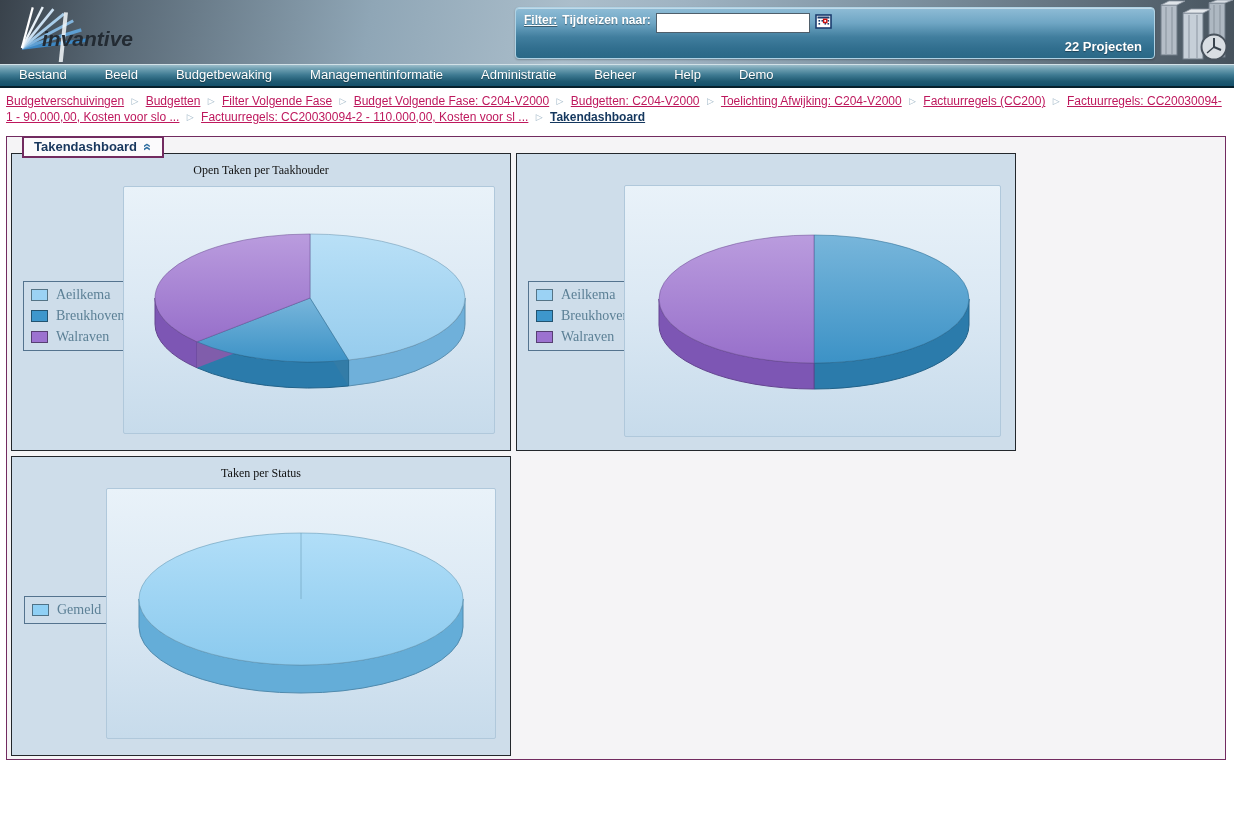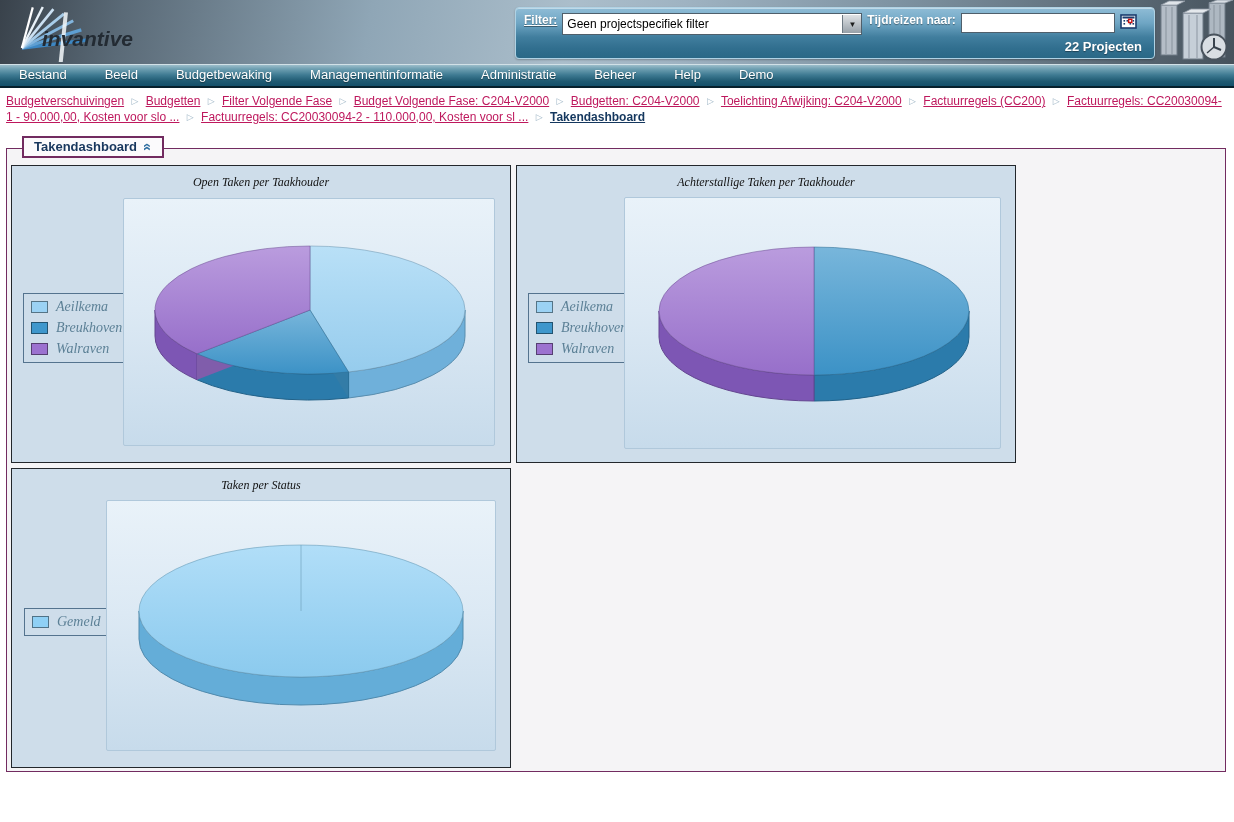--- a/index.html
+++ b/index.html
@@ -39,22 +39,22 @@
              text-shadow:0 1px 1px rgba(0,0,0,.4);white-space:nowrap;}
 
   
   .breadcrumb{position:absolute;left:0;top:88px;width:1218px;padding:5px 8px 0 6px;
               font-size:12px;line-height:16px;background:#fff;color:#2B6695;}
   .crumb{color:#be185d;text-decoration:underline;cursor:pointer;}
   .crumb-sep{color:#9FB6C6;font-size:9px;padding:0 4px;vertical-align:1px;}
   .crumb-current{color:#14375E;font-weight:bold;text-decoration:underline;cursor:pointer;}
 
   
-  .group-box{position:absolute;left:6px;top:148px;width:1218px;height:622px;
-             border:1px solid #722B60;background:#F5F4F6;font-style:italic;}
+  .group-box{position:absolute;left:6px;top:136px;width:1218px;height:622px;
+             border:1px solid #722B60;background:#F5F4F6;}
   .group-tab{position:absolute;left:22px;top:136px;background:#FBFAFC;border:2px solid #722B60;
              padding:1px 10px 2px 10px;z-index:5;display:flex;align-items:center;gap:7px;}
   .group-tab .t{color:#17365D;font-weight:bold;font-size:13px;}
   .chev-up{display:inline-block;transform:rotate(90deg);color:#2D6DA0;font-weight:bold;
            font-size:14px;cursor:pointer;line-height:10px;}
 
   
   .panel{position:absolute;background:#CEDDEA;border:1px solid #23272C;}
   .panel.p1{left:4px;top:16px;width:498px;height:296px;}
   .panel.p2{left:509px;top:16px;width:498px;height:296px;}
@@ -91,24 +91,20 @@
         <rect x="0" y="-1.2" width="42" height="2.2" fill="#FFFFFF" transform="rotate(-75)"></rect>
         <rect x="38" y="-40" width="4" height="52" fill="#F4F9FC" opacity="0.85" transform="rotate(6)"></rect>
       </g>
     </g>
     <text x="36" y="44" font-family="Liberation Sans, sans-serif" font-size="21" font-style="italic" font-weight="bold" fill="#232B33">invantive</text>
   </svg>
 
   <div class="filter-panel">
     <div class="filter-row">
       <span class="wlbl u">Filter:</span>
-      <div class="select">
-        <span class="val">Geen projectspecifiek filter</span>
-        <span class="arrow-btn">▼</span>
-      </div>
       <span class="wlbl">Tijdreizen naar:</span>
       <input class="time-input" type="text" value="" style="">
       <button class="cal-btn">
         <svg width="18" height="18" viewBox="0 0 18 18">
           <rect x="1" y="2" width="15" height="13" fill="#FFFFFF" stroke="#1B3C6E" stroke-width="1.6"></rect>
           <rect x="2.5" y="3.5" width="12" height="2" fill="#1B3C6E"></rect>
           <g fill="#1B3C6E">
             <rect x="3.5" y="7" width="1.6" height="1.6"></rect>
               <rect x="6.5" y="7" width="1.6" height="1.6"></rect>
             <rect x="12.5" y="7" width="1.6" height="1.6"></rect>
@@ -225,21 +221,20 @@
           <path d="M 186 111 L 224.5469325105525 172.9893223122324 L 224.5469325105525 198.9893223122324 L 186 137 Z" fill="rgb(51,124,167)"></path>
           <path d="M 186 111 L 73.00986274968125 154.8110147794361 L 73.00986274968125 180.8110147794361 L 186 137 Z" fill="rgb(128,93,171)"></path>
           <path d="M 186 111 L 186 47 A 155 64 0 0 1 313.28 74.47 A 155 64 0 0 1 331.28 133.31 A 155 64 0 0 1 224.55 172.99 Z" fill="url(#g0_0)" stroke="rgb(112,151,176)" stroke-width="1" stroke-opacity="0.55" stroke-linejoin="round"></path>
           <path d="M 186 111 L 224.5469325105525 172.9893223122324 A 155 64 0 0 1 73.01 154.81 Z" fill="url(#g0_1)" stroke="rgb(45,109,147)" stroke-width="1" stroke-opacity="0.55" stroke-linejoin="round"></path>
           <path d="M 186 111 L 73.00986274968125 154.8110147794361 A 155 64 0 0 1 43.75 85.58 A 155 64 0 0 1 186.00 47.00 Z" fill="url(#g0_2)" stroke="rgb(112,82,150)" stroke-width="1" stroke-opacity="0.55" stroke-linejoin="round"></path>
         </svg>
     </div>
   </div>
 
   <div class="panel p2">
-    <div class="chart-title">Achterstallige Taken per Taakhouder</div>
     <div class="legend">
       <div class="legend-item">
         <span class="swatch" style="background: rgb(155, 210, 244); border-color: rgb(85, 116, 134);"></span>
         <span class="legend-label">Aeilkema</span>
       </div>
       <div class="legend-item">
         <span class="swatch" style="background: rgb(62, 151, 204); border-color: rgb(34, 83, 112);"></span>
         <span class="legend-label">Breukhoven</span>
       </div>
       <div class="legend-item">

